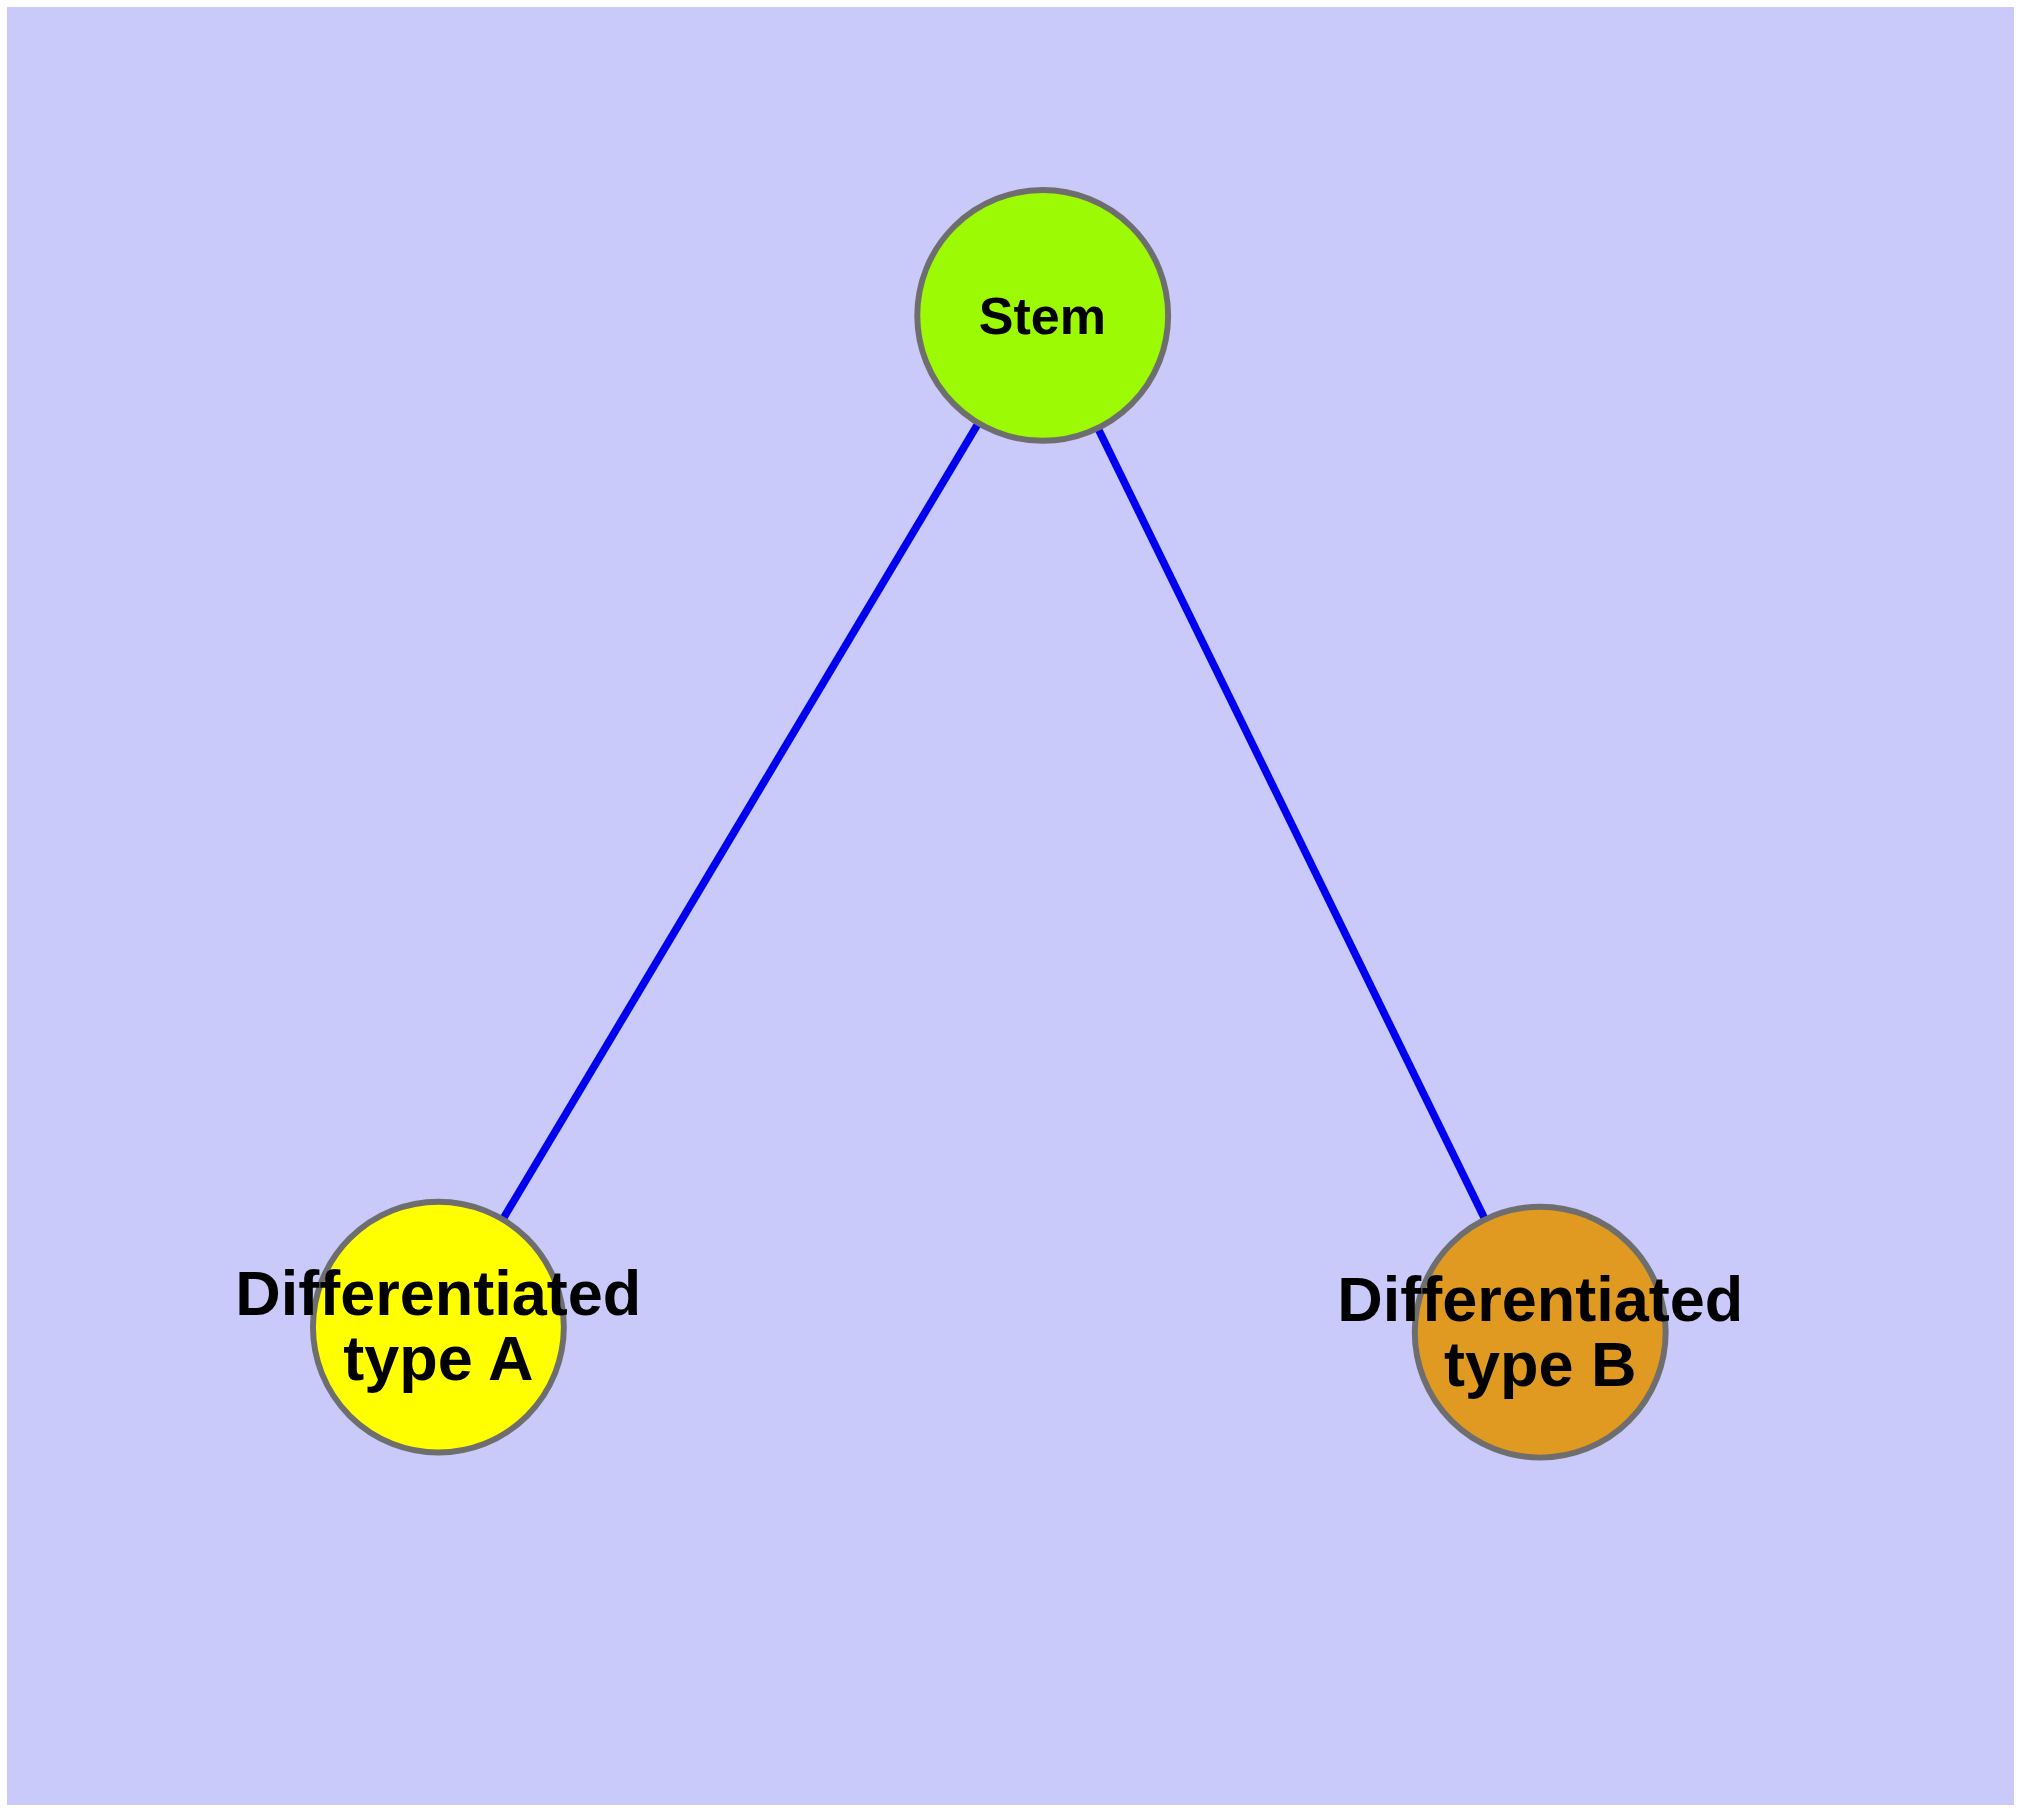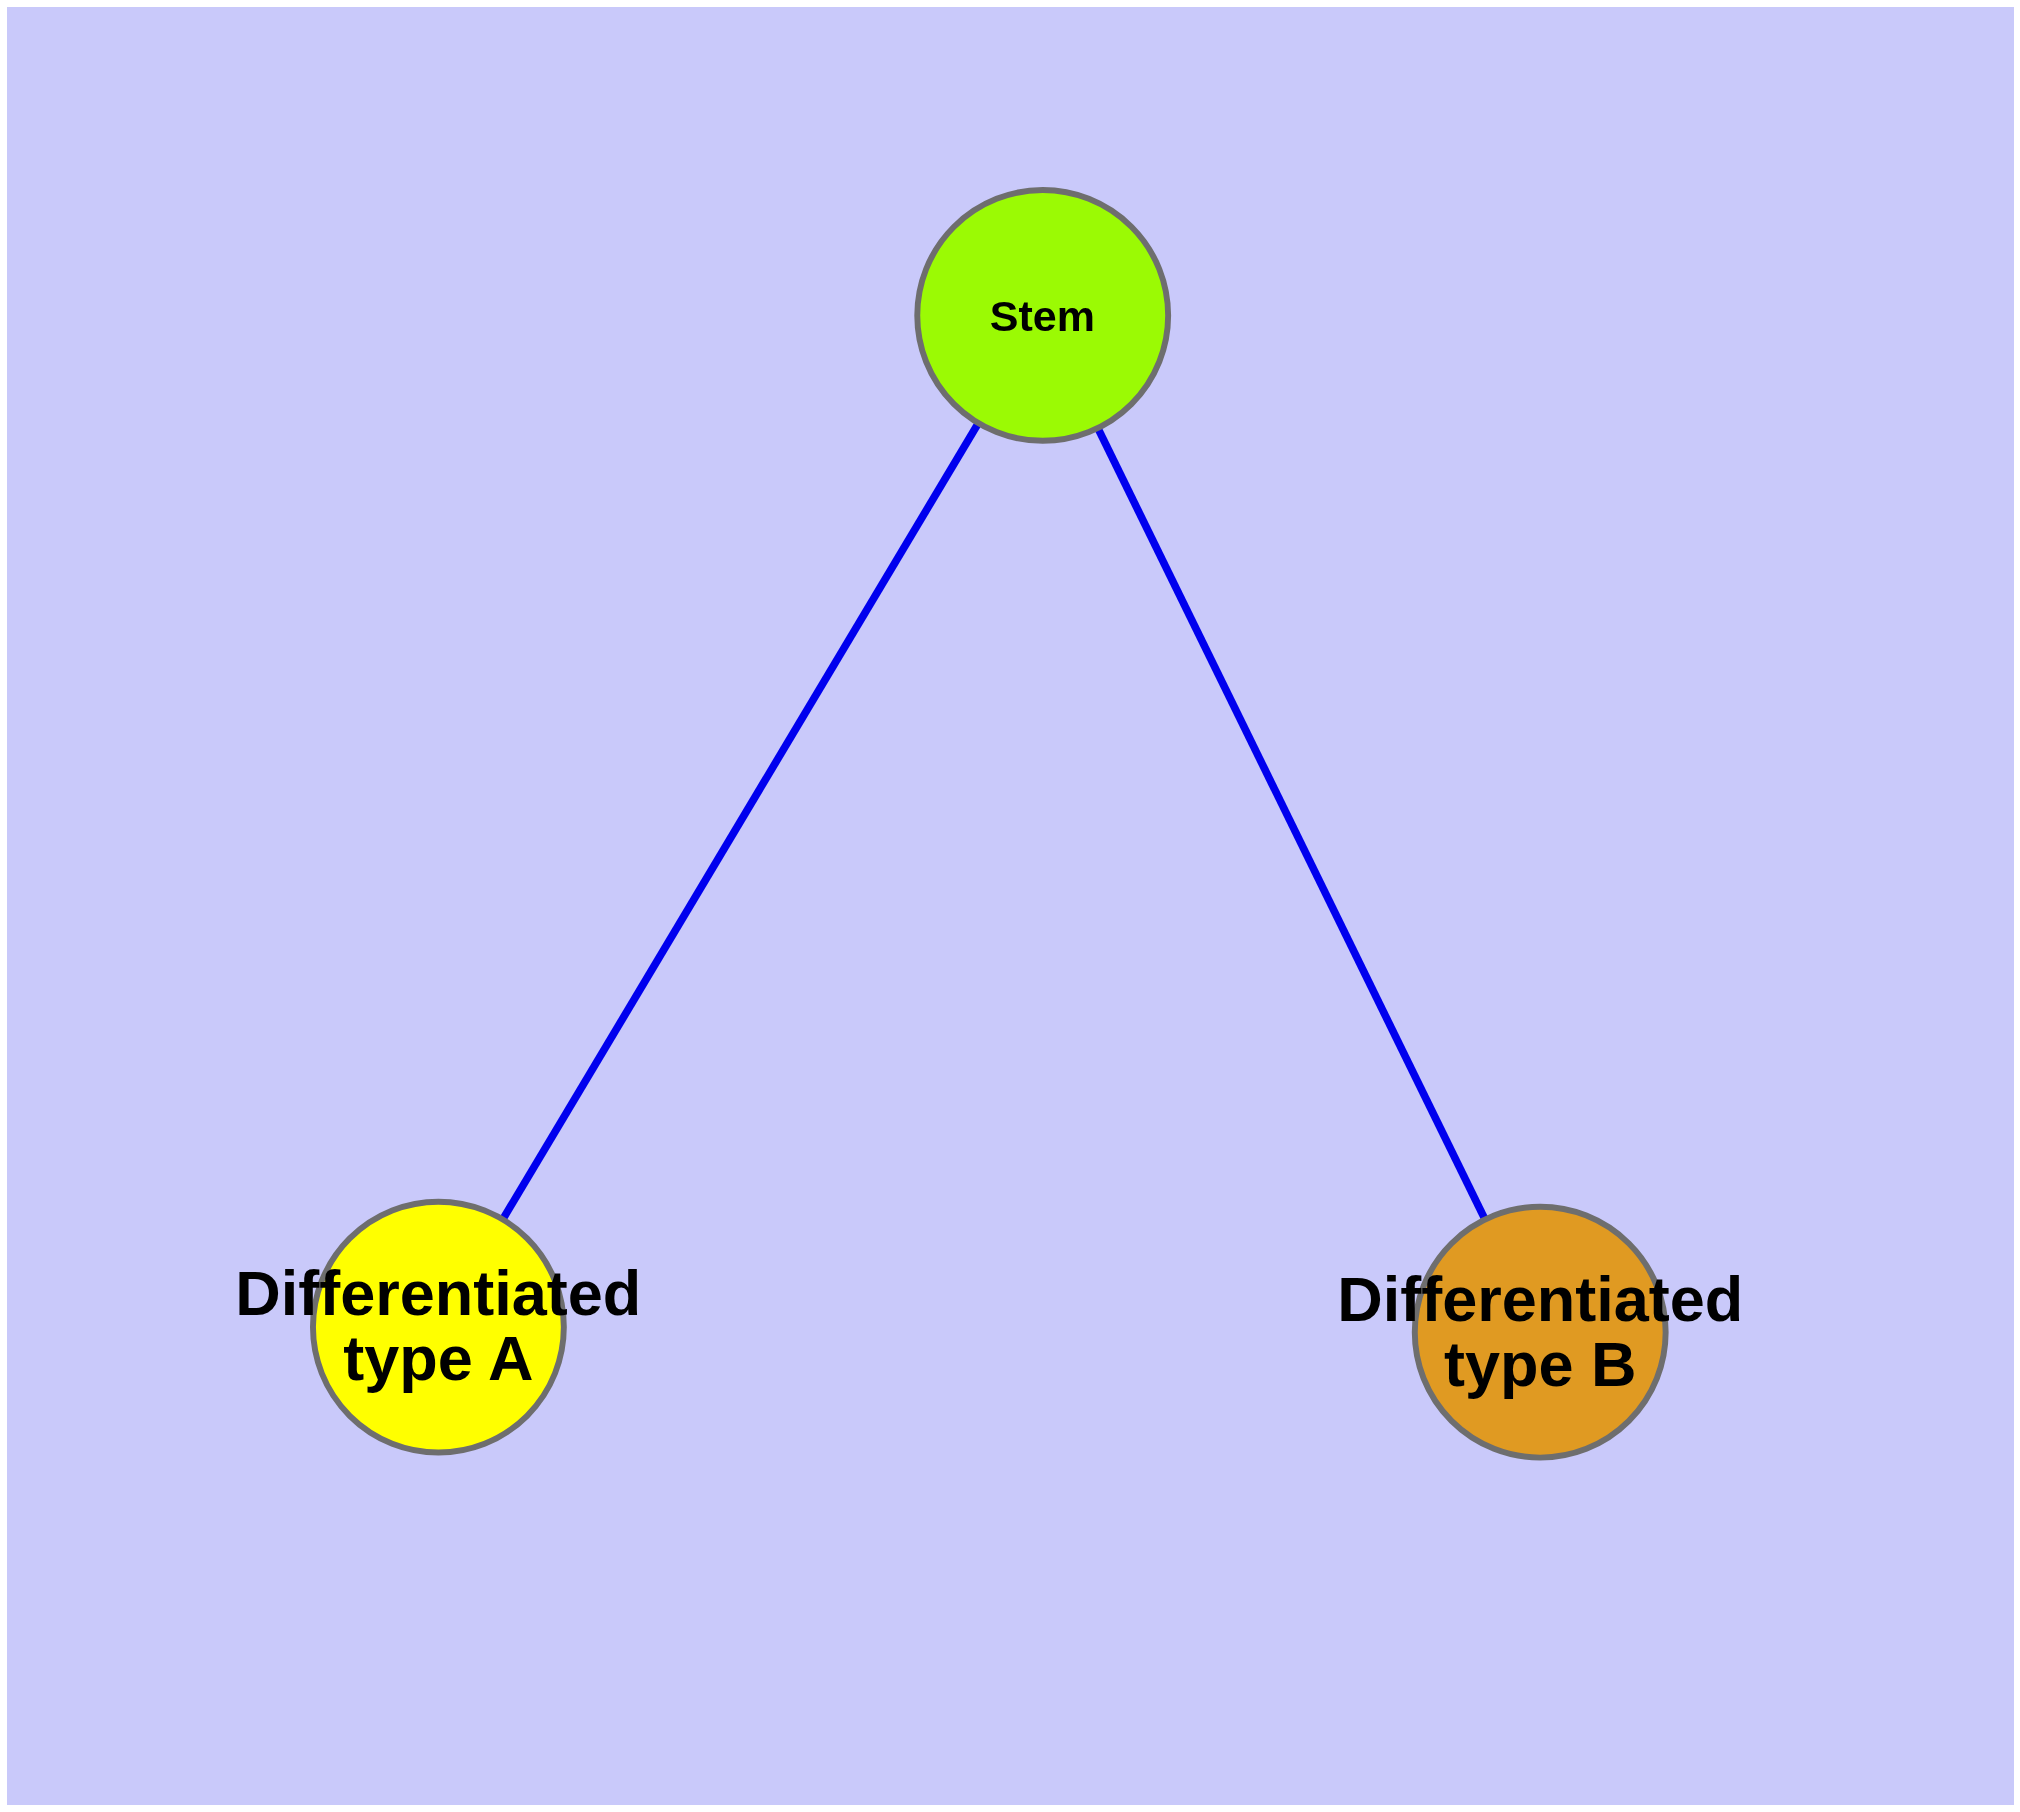--- a/index.html
+++ b/index.html
@@ -36,21 +36,21 @@
     position: absolute;
     text-align: center;
     font-weight: bold;
     color: #000000;
     line-height: 1.04;
     white-space: pre;
     pointer-events: none;
     -webkit-font-smoothing: antialiased;
   }
   .node-label.single {
-    font-size: 43px;
+    font-size: 52px;
   }
   .node-label.double {
     font-size: 63px;
   }
 </style>
 </head>
 <body>
 
 <div id="canvas">
   <div id="plot-area">

